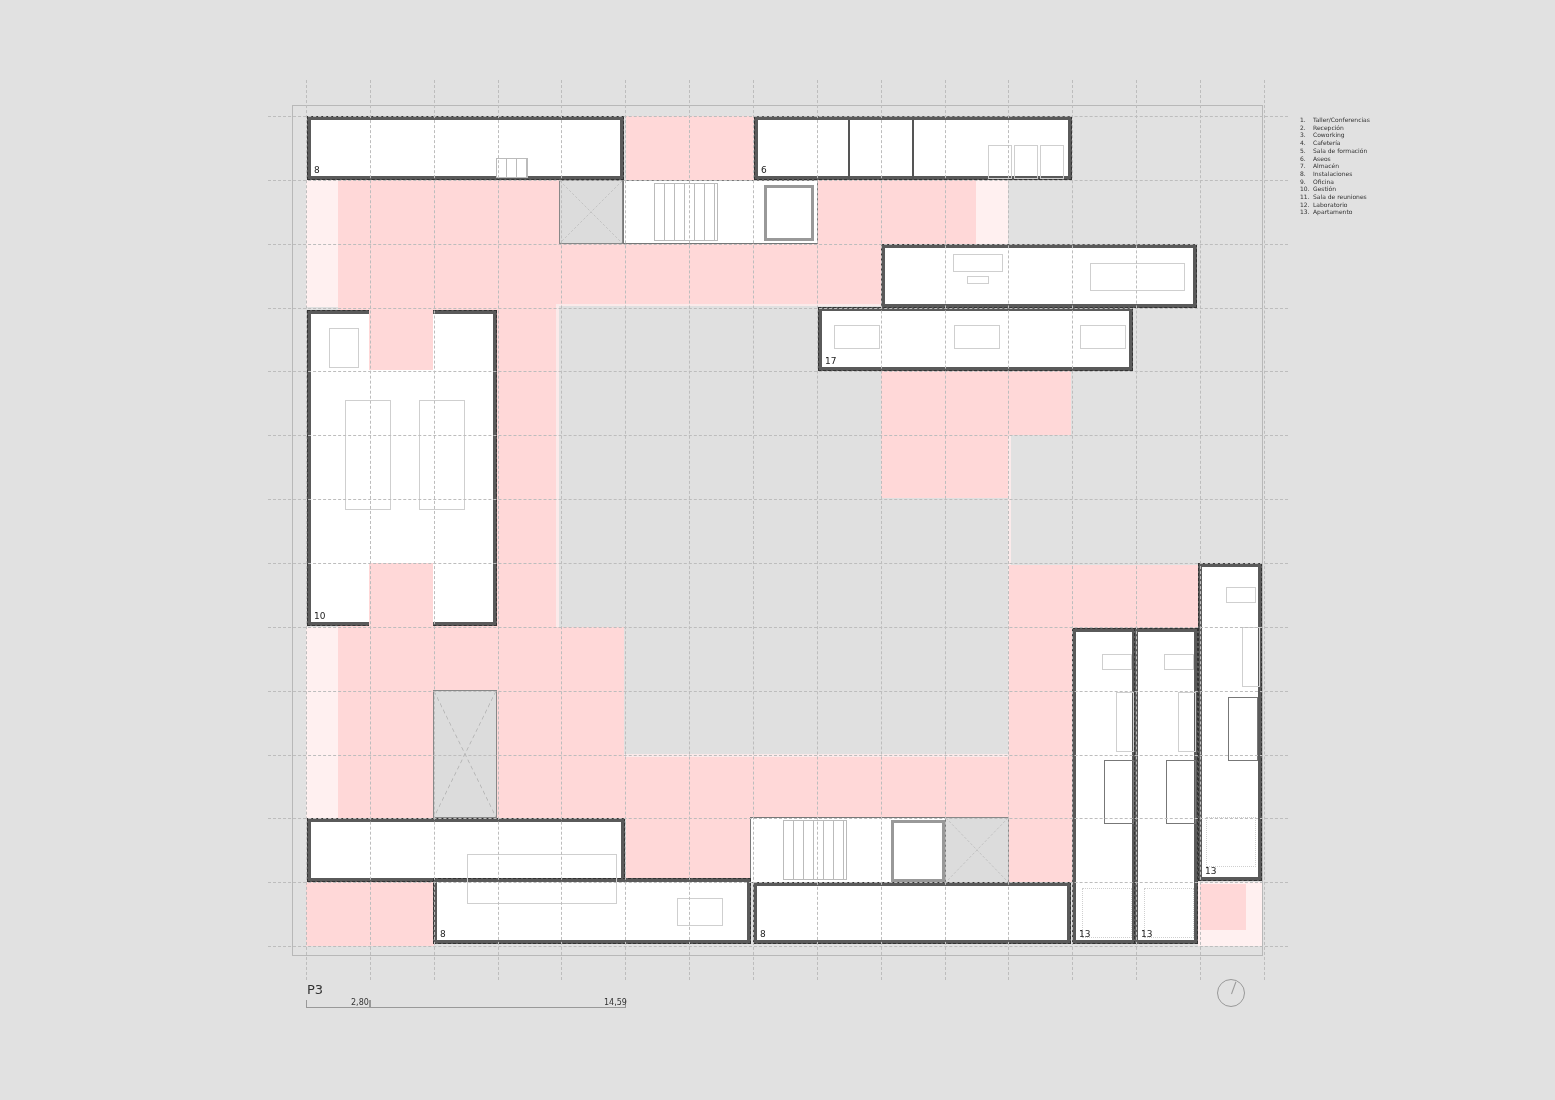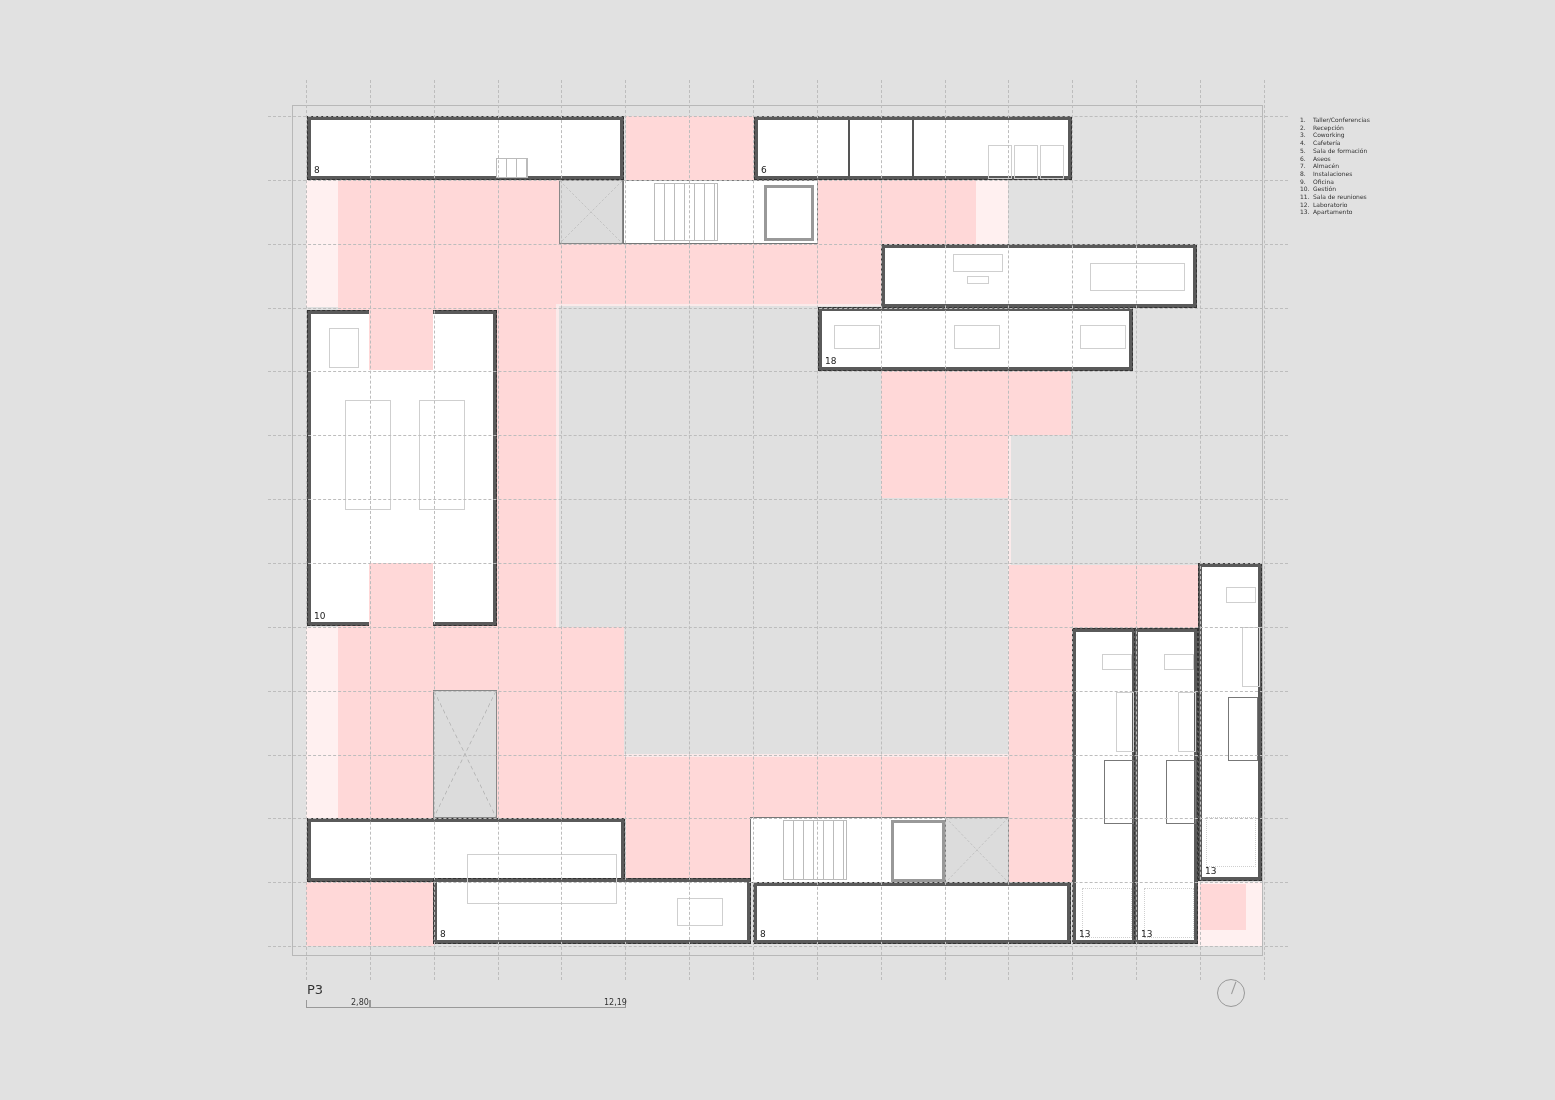--- a/index.html
+++ b/index.html
@@ -93,21 +93,21 @@
 </div>
 <div class="abs room" style="left:881px;top:244px;width:316px;height:64px;">
   <div class="furn" style="left:68px;top:6px;width:50px;height:18px;"></div>
   <div class="furn" style="left:82px;top:28px;width:22px;height:8px;"></div>
   <div class="furn" style="left:205px;top:15px;width:95px;height:28px;"></div>
 </div>
 <div class="abs room" style="left:818px;top:307px;width:315px;height:64px;">
   <div class="furn" style="left:12px;top:14px;width:46px;height:24px;"></div>
   <div class="furn" style="left:132px;top:14px;width:46px;height:24px;"></div>
   <div class="furn" style="left:258px;top:14px;width:46px;height:24px;"></div>
-  <span class="num" style="left:3px;bottom:1px;">18</span>
+  <span class="num" style="left:3px;bottom:1px;">17</span>
 </div>
 <div class="abs room" style="left:307px;top:310px;width:190px;height:316px;padding-left:42px;">
   <div class="furn" style="left:34px;top:86px;width:46px;height:110px;"></div>
   <div class="furn" style="left:108px;top:86px;width:46px;height:110px;"></div>
   <div class="furn" style="left:18px;top:14px;width:30px;height:40px;"></div>
   <span class="num" style="left:3px;bottom:1px;">10</span>
 </div>
 <div class="abs pink" style="left:369px;top:310px;width:64px;height:60px;"></div>
 <div class="abs pink" style="left:369px;top:563px;width:64px;height:64px;"></div>
 
@@ -228,15 +228,15 @@
     <div class="row">
       <span class="n">13.</span>
       <span>Apartamento</span>
     </div>
   </div>
 
 <div class="scale-title">P3</div>
 <div class="scale-bar" style="left:306px;width:64px;"></div>
 <div class="scale-bar" style="left:370px;width:256px;"></div>
 <div class="scale-lbl" style="left:351px;">2,80</div>
-<div class="scale-lbl" style="left:604px;">12,19</div>
+<div class="scale-lbl" style="left:604px;">14,59</div>
 
 <div class="north"></div>
 
 </body></html>

